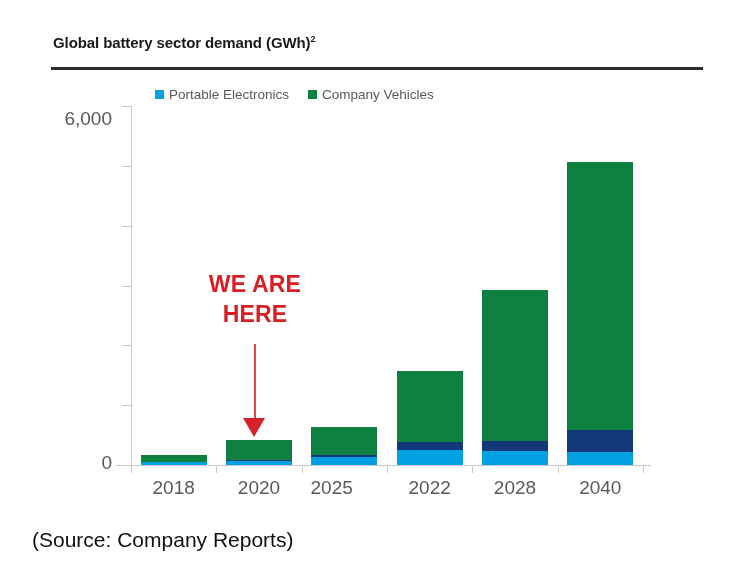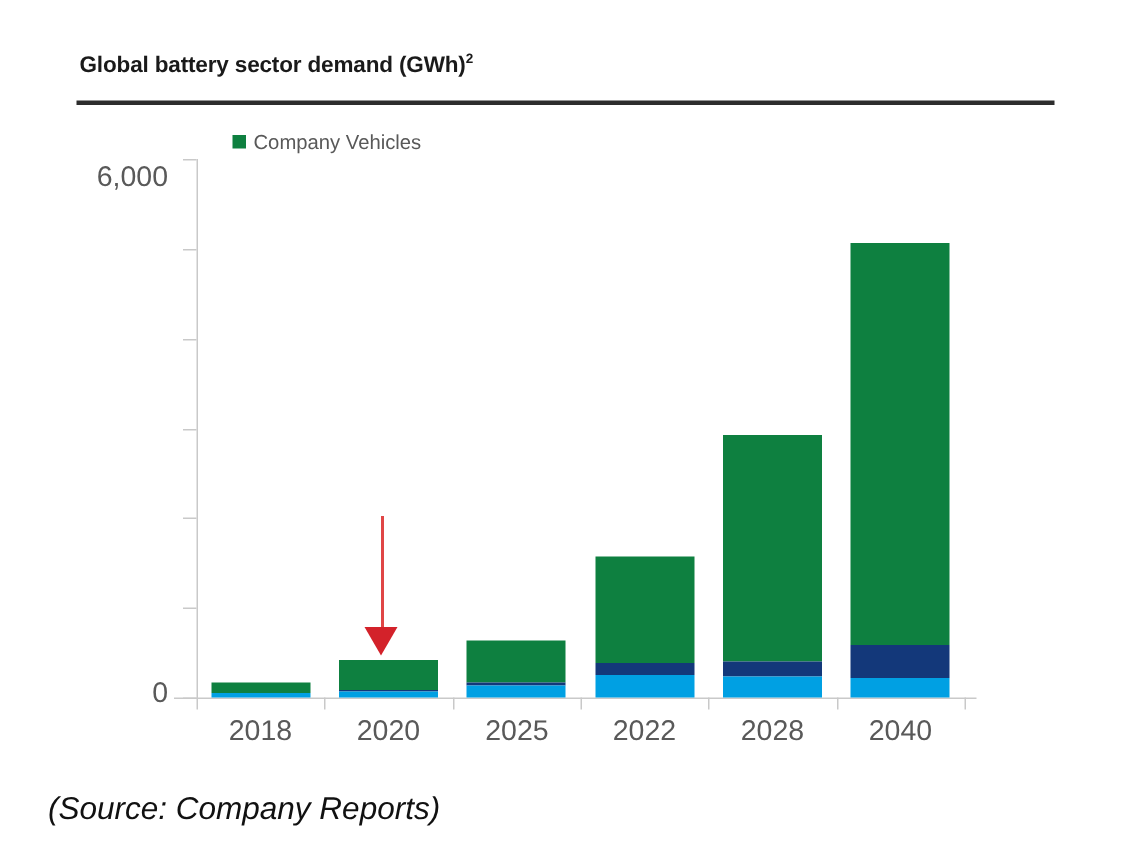--- a/index.html
+++ b/index.html
@@ -90,35 +90,39 @@
     position:absolute;left:243px;top:418px;
     width:0;height:0;
     border-left:11px solid transparent;
     border-right:11px solid transparent;
     border-top:19px solid #d3222a;
   }
 
   
   .source-note{
     position:absolute;left:32px;top:528px;
-    font-size:21px;font-style:italic;color:#111111;
+    font-size:21px;color:#111111;
     white-space:nowrap;
   }
 </style>
 </head>
 <body>
 
 <div id="root">
 
   <div class="chart-title">
     <span>Global battery sector demand (GWh)</span><sup>2</sup>
   </div>
   <div class="title-rule"></div>
 
   <div class="legend" id="legend">
+      <div class="legend-item">
+        <span class="legend-swatch" style="background: rgb(0, 160, 227);"></span>
+        <span class="legend-label">Portable Electronics</span>
+      </div>
       <div class="legend-item">
         <span class="legend-swatch" style="background: rgb(14, 128, 64);"></span>
         <span class="legend-label">Company Vehicles</span>
       </div>
     </div>
 
   <div class="y-axis-line"></div>
   <div class="x-axis-line"></div>
 
   <div id="yaxis">
@@ -135,21 +139,21 @@
       <div class="ylabel-wrap" style="top: 93px;">
         <div class="ylabel" style="position: relative; margin-top: 15px;">6,000</div>
       </div>
     </div>
   <div id="xaxis">
       <div class="xtick" style="left: 131px;"></div>
       <div class="xlabel" style="left: 131px; width: 85.3333px;">2018</div>
       <div class="xtick" style="left: 216.333px;"></div>
       <div class="xlabel" style="left: 216.333px; width: 85.3333px;">2020</div>
       <div class="xtick" style="left: 301.667px;"></div>
-      <div class="xlabel" style="left: 302px; width: 85.3333px;">2025</div>
+      <div class="xlabel" style="left: 289px; width: 85.3333px;">2025</div>
       <div class="xtick" style="left: 387px;"></div>
       <div class="xlabel" style="left: 387px; width: 85.3333px;">2022</div>
       <div class="xtick" style="left: 472.333px;"></div>
       <div class="xlabel" style="left: 472.333px; width: 85.3333px;">2028</div>
       <div class="xtick" style="left: 557.667px;"></div>
       <div class="xlabel" style="left: 557.667px; width: 85.3333px;">2040</div>
       <div class="xtick" style="left: 643px;"></div>
     </div>
 
   <div class="plot" id="plot">
@@ -177,18 +181,22 @@
         <div class="seg" style="height: 9.8725px; background: rgb(19, 56, 122);"></div>
         <div class="seg" style="height: 150.78px; background: rgb(14, 128, 64);"></div>
       </div>
       <div class="bar" style="left: 436.333px; width: 66px;">
         <div class="seg" style="height: 12.8642px; background: rgb(0, 160, 227);"></div>
         <div class="seg" style="height: 21.8392px; background: rgb(19, 56, 122);"></div>
         <div class="seg" style="height: 268.652px; background: rgb(14, 128, 64);"></div>
       </div>
     </div>
 
+  <div class="annotation">
+    <div>WE ARE</div>
+    <div>HERE</div>
+  </div>
   <div class="arrow-line"></div>
   <div class="arrow-head"></div>
 
   <div class="source-note">(Source: Company Reports)</div>
 
 </div>
 
 </body></html>

